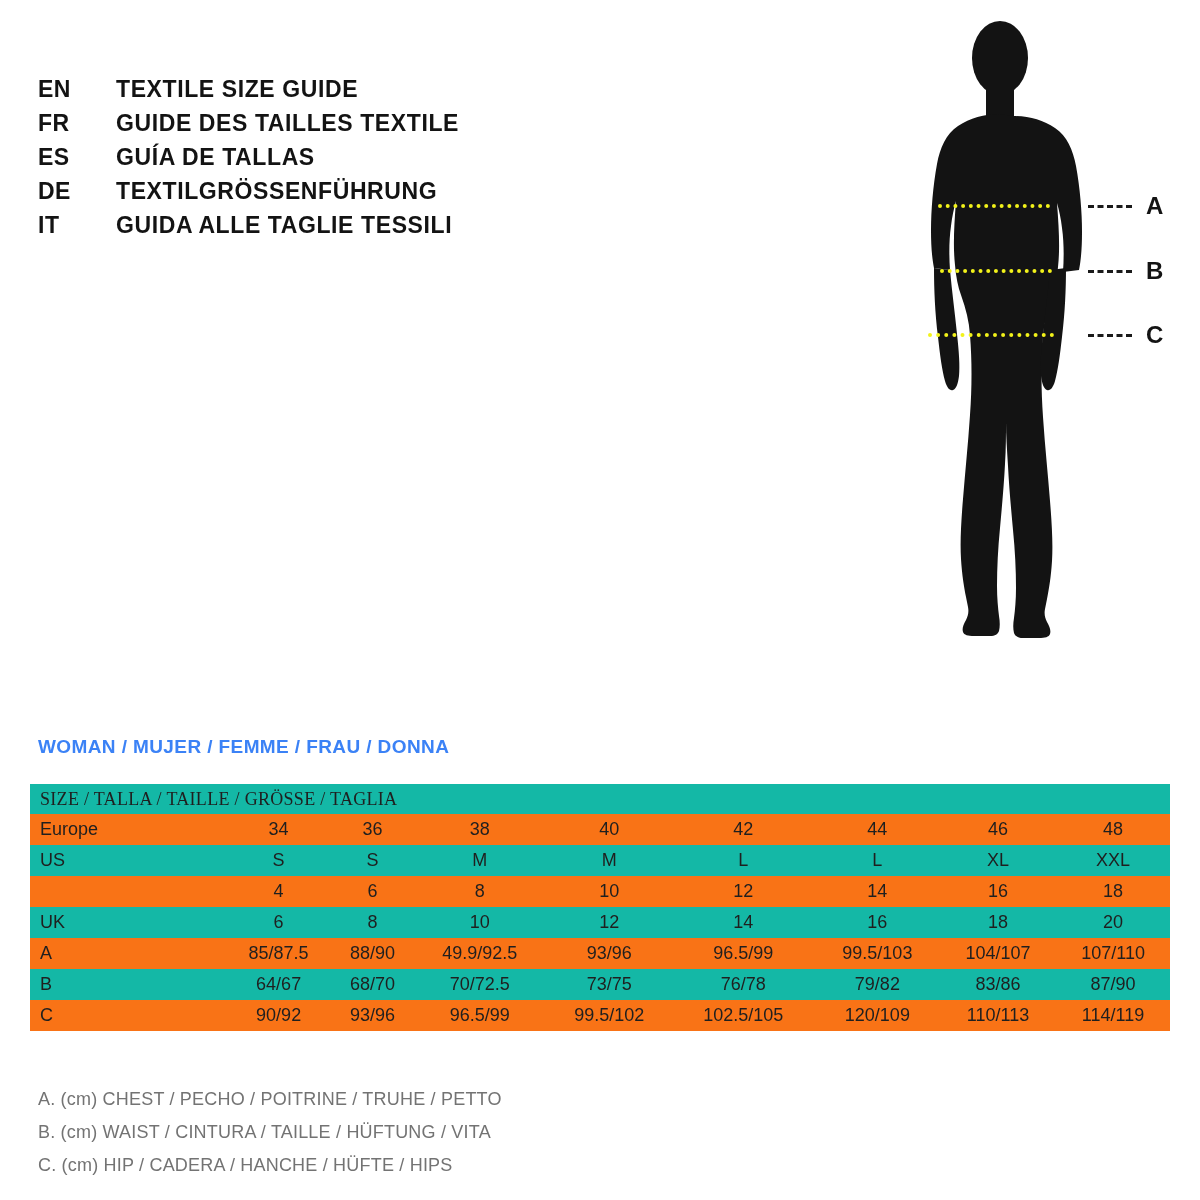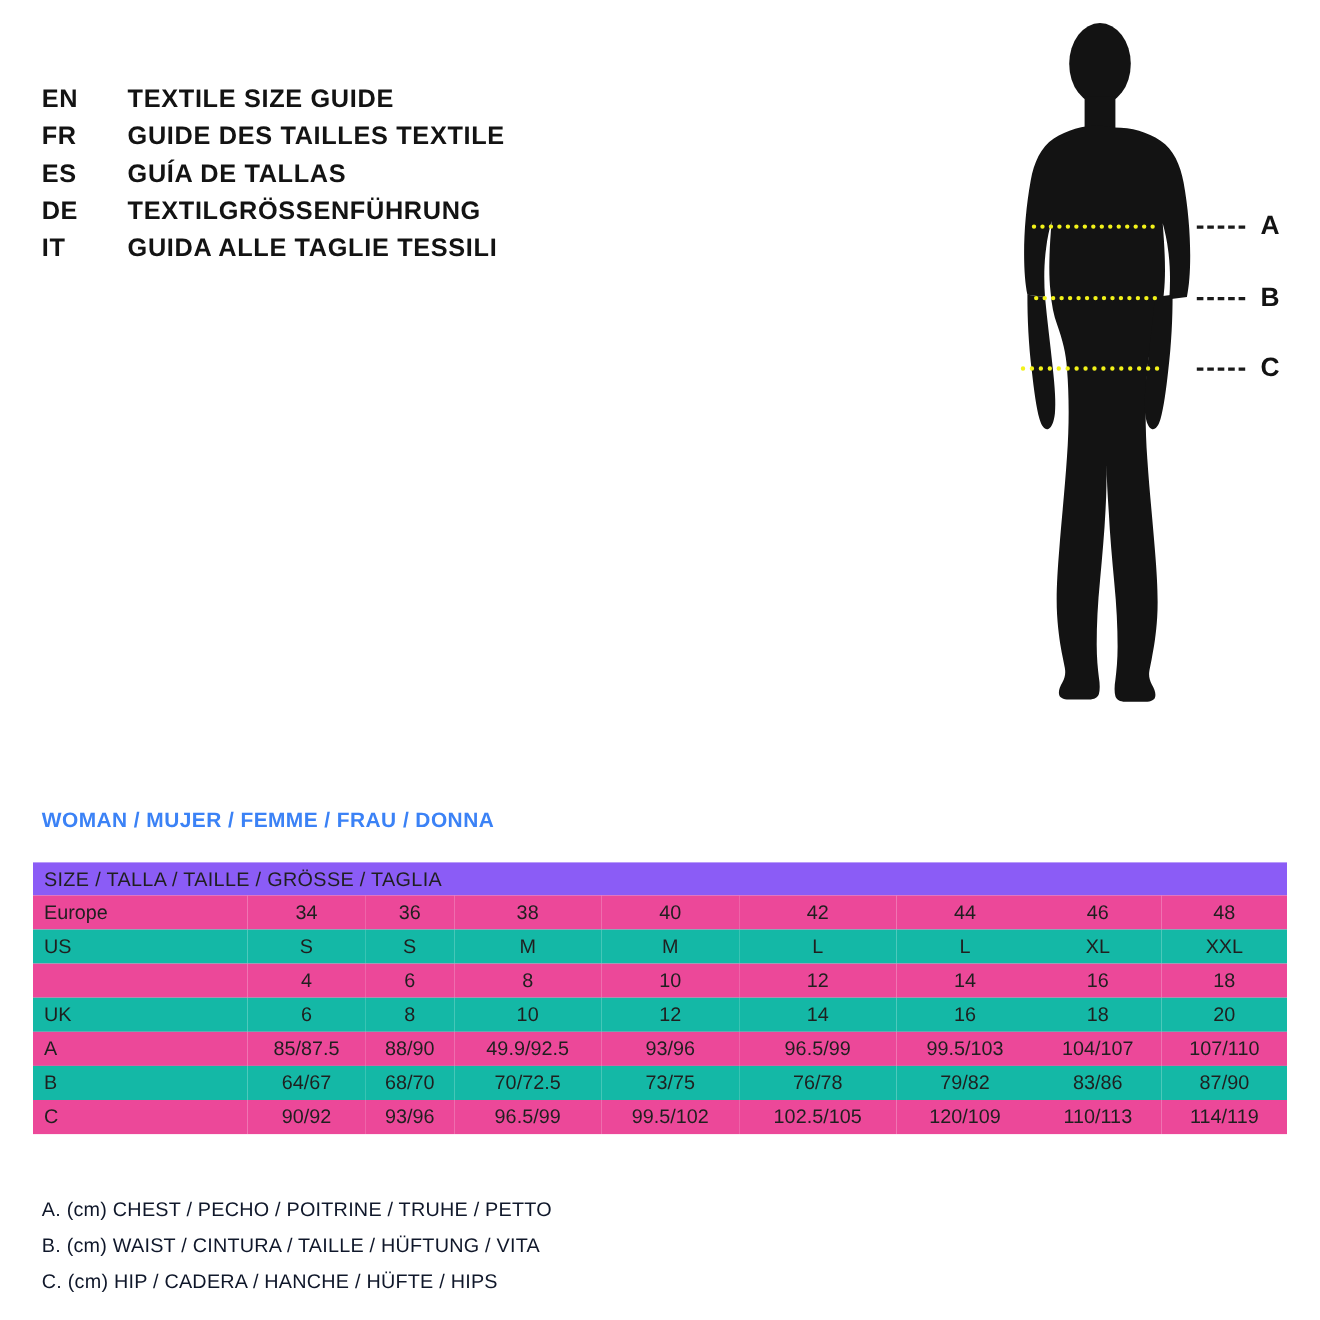--- a/index.html
+++ b/index.html
@@ -108,44 +108,45 @@
     height: 31px;
     text-align: center;
     font-weight: normal;
   }
   .row-head {
     width: 185px;
     text-align: left !important;
     padding-left: 10px !important;
   }
   tr.head-row {
-    background: #8b5cf6;
+    background: #14b8a6;
+    font-family: Liberation Serif, serif;
   }
   tr.head-row td {
     text-align: left;
     padding-left: 10px;
     font-weight: normal;
     font-size: 18px;
     height: 30px;
     letter-spacing: 0.3px;
   }
-  tr.light { background: #ec4899; }
+  tr.light { background: #f97316; }
   tr.dark  { background: #14b8a6; }
 
   
   .legend {
     position: absolute;
     left: 38px;
     top: 1089px;
   }
   .legend div {
     font-size: 18px;
     letter-spacing: 0.2px;
     margin-bottom: 12px;
-    color: #0f172a;
+    color: #737373;
     white-space: nowrap;
   }
 </style>
 </head>
 <body>
 
 <div class="page">
 
   <div class="titles">
     <div class="title-row">

